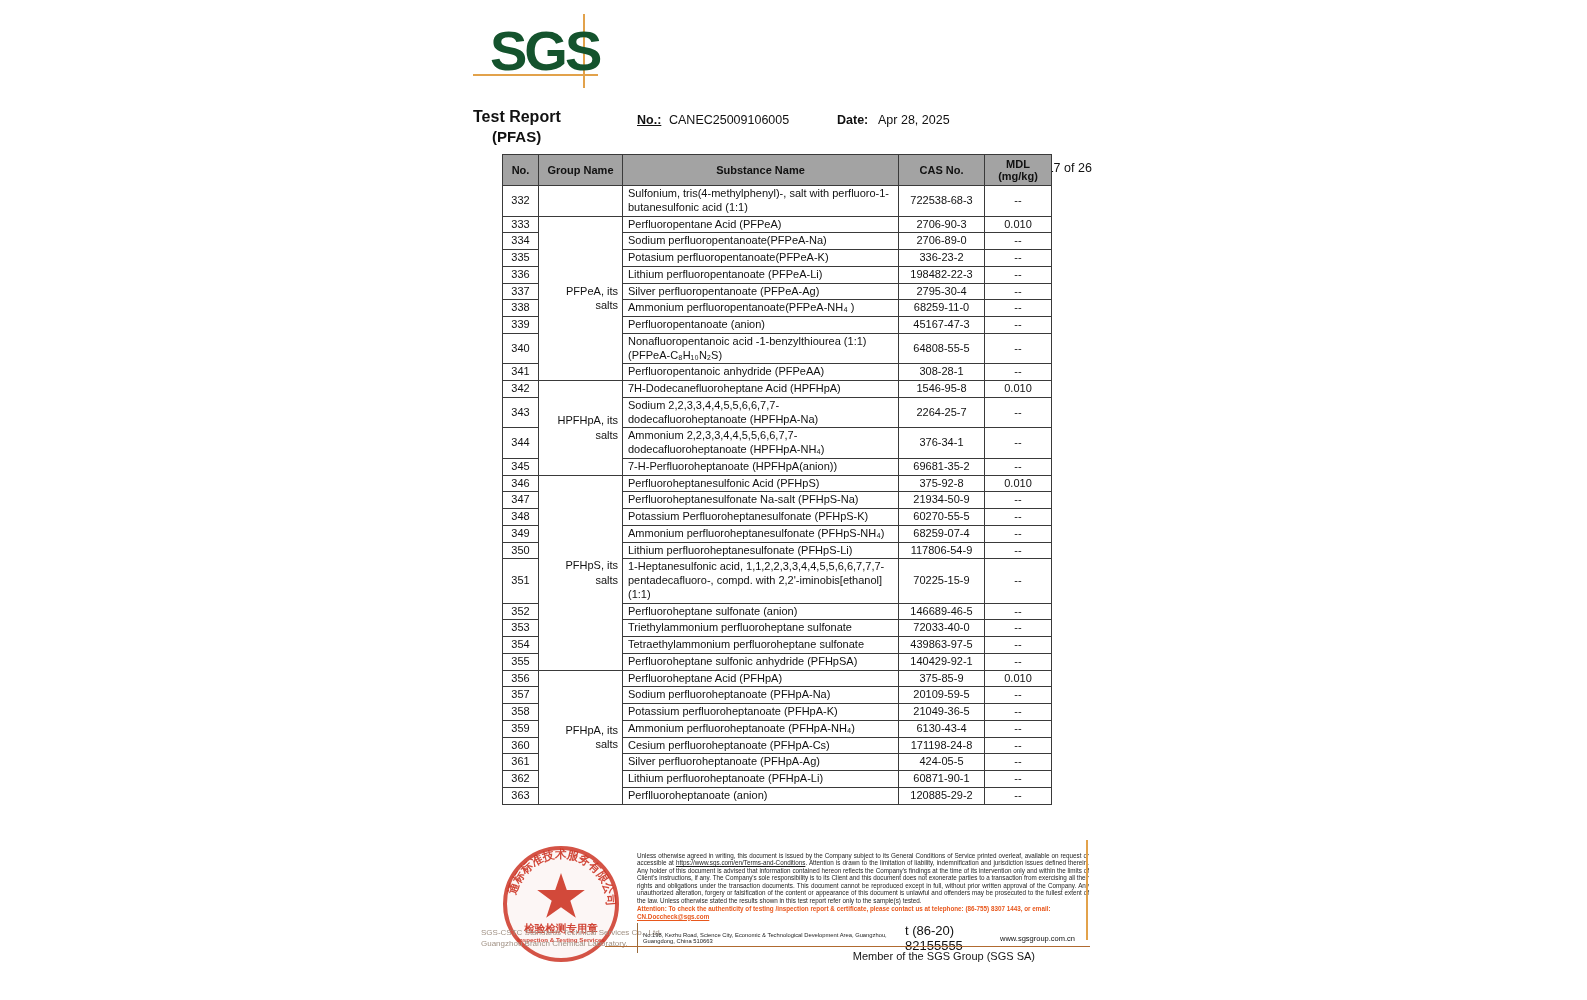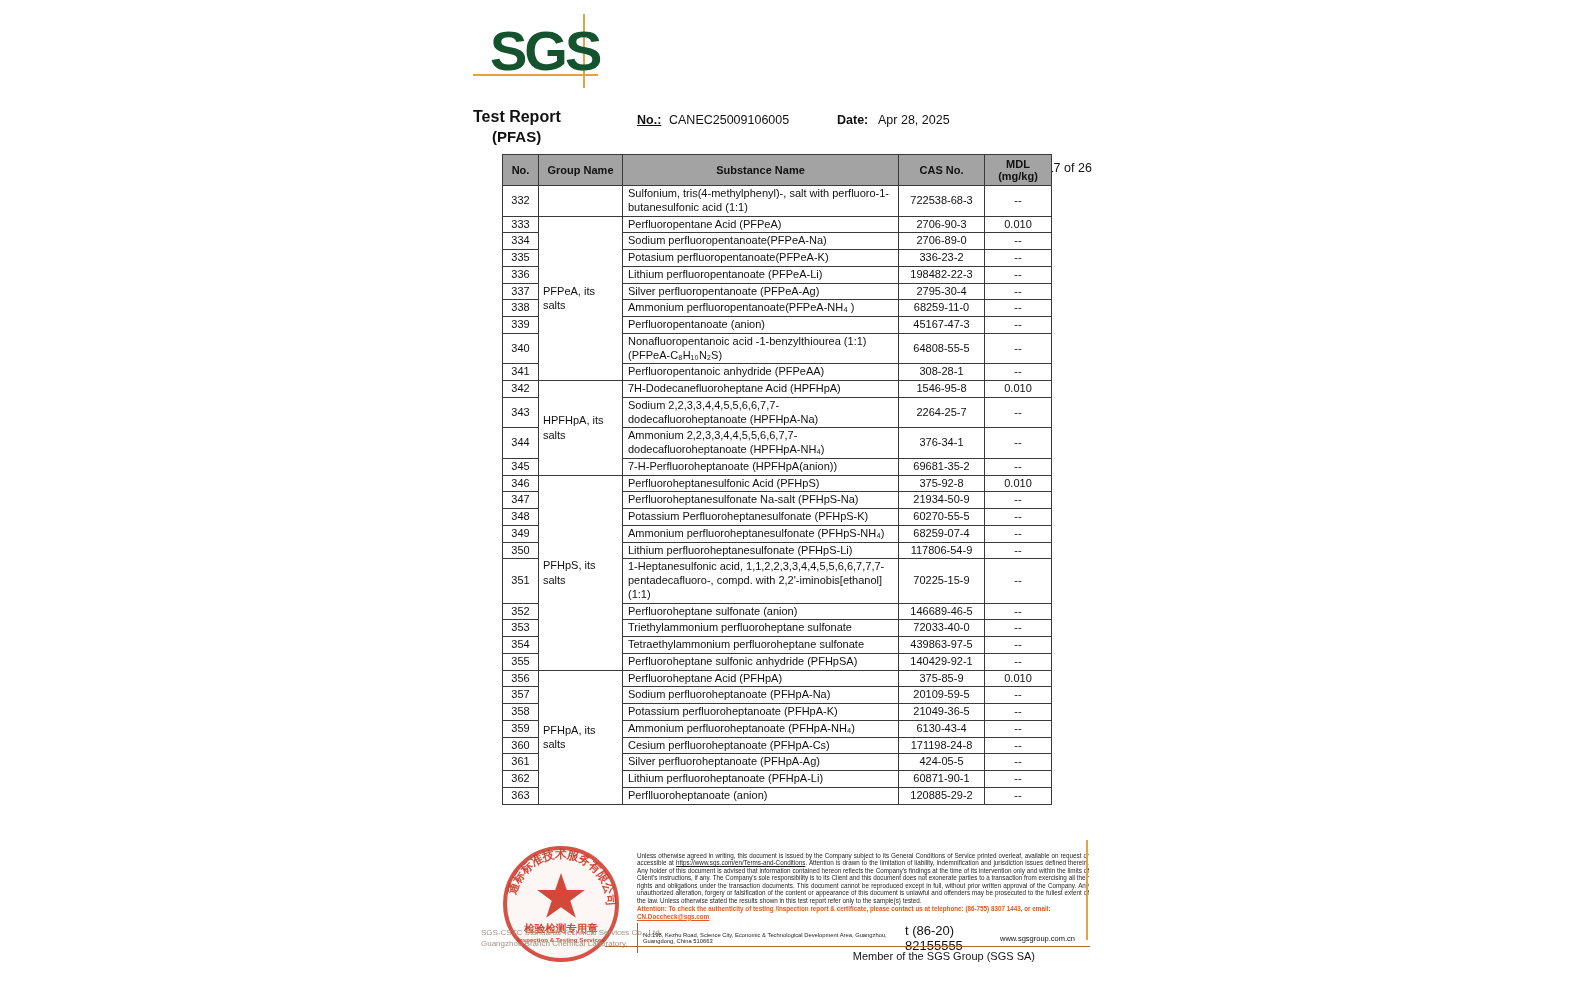--- a/index.html
+++ b/index.html
@@ -20,21 +20,21 @@
   .m-date-label{left:837px;font-weight:bold;}
   .m-date-value{left:878px;}
   .m-page{left:1014px;margin-top:48px;}
   
   .tbl-wrap{position:absolute;left:502px;top:154px;}
   table.subs{border-collapse:collapse;table-layout:fixed;width:549px;font-size:11px;}
   table.subs th,table.subs td{border:1px solid #3a3a3a;padding:1px 4px;vertical-align:middle;}
   table.subs th{background:#a3a3a3;font-weight:bold;text-align:center;padding:3px 2px;white-space:pre-line;}
   table.subs td{text-align:center;line-height:1.25;}
   table.subs td.sub{text-align:left;padding-left:5px;overflow-wrap:anywhere;}
-  table.subs td.group-cell{text-align:left;line-height:1.3;}
+  table.subs td.group-cell{text-align:right;line-height:1.3;}
   
   .stamp{position:absolute;left:500px;top:843px;width:122px;height:122px;}
   .company-lines{position:absolute;left:481px;top:928px;font-size:8px;line-height:1.35;
                  color:#a09184;white-space:nowrap;}
   .foot-right{position:absolute;left:637px;top:852px;width:452px;}
   .disclaimer{font-size:6.3px;line-height:1.18;text-align:justify;color:#1d1d1d;margin:0;}
   .disclaimer a{color:#1d1d1d;text-decoration:underline;}
   .attention{font-size:6.3px;line-height:1.2;font-weight:bold;color:#e8571c;margin:1px 0 0 0;}
   .attention a{color:#e8571c;text-decoration:underline;}
   .addr-block{margin-top:3px;border-left:1px solid #9a6a3a;padding-left:5px;}

